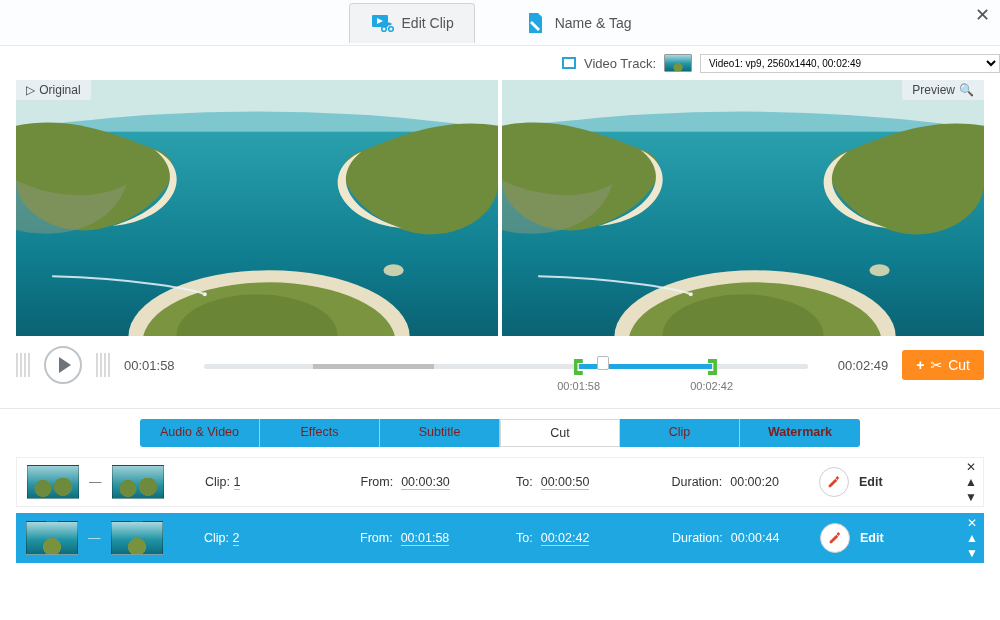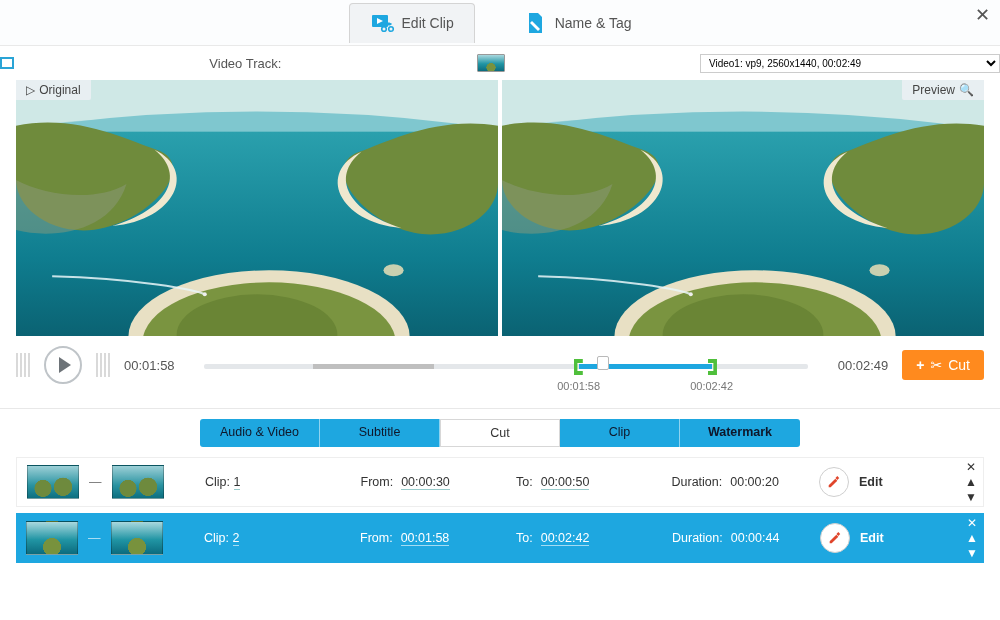--- a/index.html
+++ b/index.html
@@ -4,21 +4,21 @@
 <style>
   * { box-sizing: border-box; margin: 0; padding: 0; font-family: -apple-system, "Segoe UI", Arial, sans-serif; }
   body { width: 1000px; height: 620px; background: #fff; overflow: hidden; font-size: 13px; color: #333; }
 
   .top-tabs { display: flex; align-items: center; justify-content: center; height: 46px; border-bottom: 1px solid #e9e9e9; position: relative; background: #fcfdfe;}
   .top-tabs .close-x { position: absolute; right: 10px; top: 4px; font-size: 18px; color: #555; cursor: pointer;}
   .top-tab { display: flex; align-items: center; height: 40px; padding: 0 20px; margin: 0 14px; border-radius: 4px 4px 0 0; color: #555; font-size: 14px; cursor: pointer;}
   .top-tab.active { background: #f1f3f5; border: 1px solid #d4d4d4; border-bottom: none;}
   .top-tab .ticon { width: 24px; height: 22px; margin-right: 8px; display:inline-flex; align-items:center; justify-content:center;}
 
-  .track-row { display:flex; align-items:center; justify-content:space-between; height: 34px; gap:8px; font-size:13px; color:#555;}
+  .track-row { display:flex; align-items:center; justify-content:flex-end; height: 34px; gap:8px; font-size:13px; color:#555;}
   .track-row select { width: 300px; font-size:10px; padding:2px 4px; border:1px solid #ccc; background:#fff;}
   .track-thumb { width:28px; height:18px; border:1px solid #999; background:linear-gradient(180deg,#7bbad3 0%,#1d7d8c 100%); border-radius:1px;}
   .monitor-icon{ width:14px; height:12px; border:2px solid #2aa4d6; display:inline-block;}
 
   .dual-preview { display:flex; gap:4px; padding: 0 16px; position:relative;}
   .pane { position: relative; flex:1; height: 256px; overflow:hidden;}
   .pane svg { width:100%; height:100%; display:block;}
   .pane-label { position:absolute; top:0; background:rgba(234,239,243,0.92); padding:3px 10px; font-size:12px; color:#444; display:flex; align-items:center; gap:4px;}
   .pane-label.left { left:0; border-bottom-right-radius:2px;}
   .pane-label.right { right:0; border-bottom-left-radius:2px;}
@@ -37,21 +37,21 @@
   .rail .bracket.r { clip-path: polygon(0 0,100% 0,100% 100%,0 100%,0 75%,60% 75%,60% 25%,0 25%);}
   .rail .handle { position:absolute; top:-8px; width:12px; height:14px; background:#fff; border:1px solid #b9b9b9; border-radius:2px;}
   .rail .tick { position:absolute; top:16px; font-size:11px; color:#777; transform:translateX(-50%);}
   .cut-btn { display:flex; align-items:center; justify-content:center; gap:6px; background:#ff8a1e; color:#fff; font-size:14px; padding:7px 14px; border-radius:3px; cursor:pointer;}
   .cut-btn .plus{ font-weight:bold;}
 
   .sub-tabs { display:flex; justify-content:center; padding-top:10px;}
   .sub-tab { width:120px; text-align:center; padding:6px 0; font-size:12.5px; cursor:pointer; border-right:1px solid rgba(255,255,255,0.5);}
   .sub-tab:first-child{ border-radius:3px 0 0 3px;}
   .sub-tab:last-child{ border-radius:0 3px 3px 0; border-right:none;font-weight:bold;}
-  .sub-tab.blue { background:#1ea7e0; color:#0f172a;}
+  .sub-tab.blue { background:#1ea7e0; color:#7f1d1d;}
   .sub-tab.white { background:#fff; color:#333; border:1px solid #d7d7d7;}
 
   .clips { padding: 10px 16px 0 16px;}
   .clip-row { display:flex; align-items:center; height:50px; margin-bottom:6px; position:relative; font-size:12.5px;}
   .clip-row.normal { background:#fff; border:1px solid #eee;}
   .clip-row.sel { background:#1ea7e0; color:#fff;}
   .clip-row .thumbwrap { display:flex; align-items:center; gap:10px; width:180px; padding-left:10px;}
   .clip-row .th { width:52px; height:34px; border:1px solid rgba(0,0,0,0.25);}
   .clip-row .dash { color:inherit; opacity:.7;}
   .clip-row .col { flex:1; padding:0 8px;}
@@ -188,20 +188,21 @@
   <span class="time" style="text-align:right">00:02:49</span>
   <div class="cut-btn">
     <span class="plus">+</span>
     <span>✂</span>
     <span>Cut</span>
   </div>
 </div>
 
 <div class="sub-tabs">
   <div class="sub-tab blue">Audio &amp; Video</div>
+  <div class="sub-tab blue">Effects</div>
   <div class="sub-tab blue">Subtitle</div>
   <div class="sub-tab white">Cut</div>
   <div class="sub-tab blue">Clip</div>
   <div class="sub-tab blue">Watermark</div>
 </div>
 
 <div class="clips">
 
   <div class="clip-row normal">
     <div class="thumbwrap">

